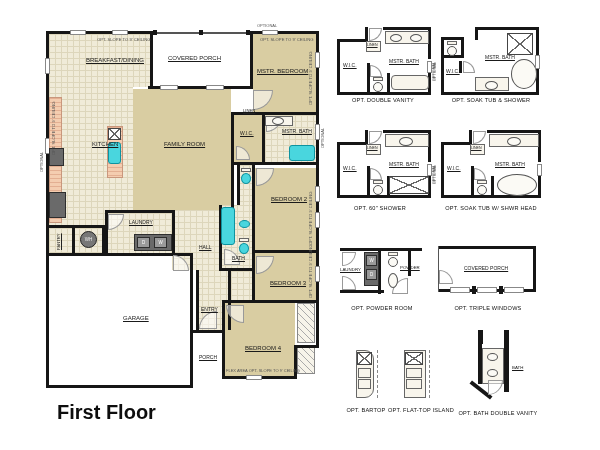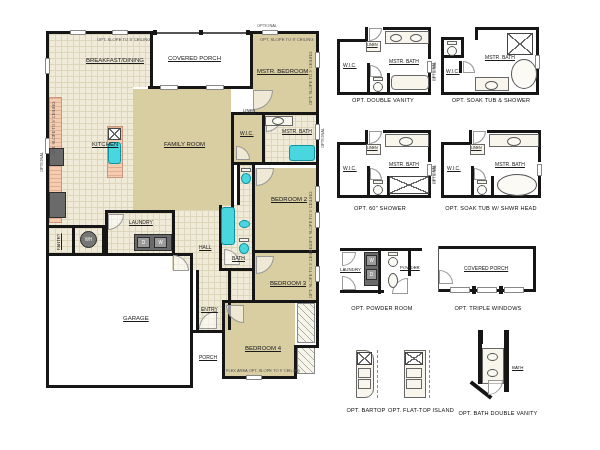--- a/index.html
+++ b/index.html
@@ -348,14 +348,15 @@
     <div class="wall" style="left:16px;top:14px;width:4px;height:40px;"></div>
     <div class="van" style="left:20px;top:18px;width:22px;height:36px;"></div>
     <div class="oval" style="left:25px;top:23px;width:11px;height:8px;"></div>
     <div class="oval" style="left:25px;top:39px;width:11px;height:8px;"></div>
     <div class="wall" style="left:6px;top:58px;width:26px;height:4px;transform:rotate(38deg);"></div>
     <div class="arc" style="left:26px;top:50px;width:15px;height:15px;border-radius:0 0 100% 0;"></div>
     <div class="lbl sm" style="left:50px;top:36px;font-size:4.4px;">BATH</div>
   </div>
   <div class="cap" style="left:498px;top:411px;">OPT. BATH DOUBLE VANITY</div>
 
+  <div class="title">First Floor</div>
 
 </div>
 
 </body></html>

